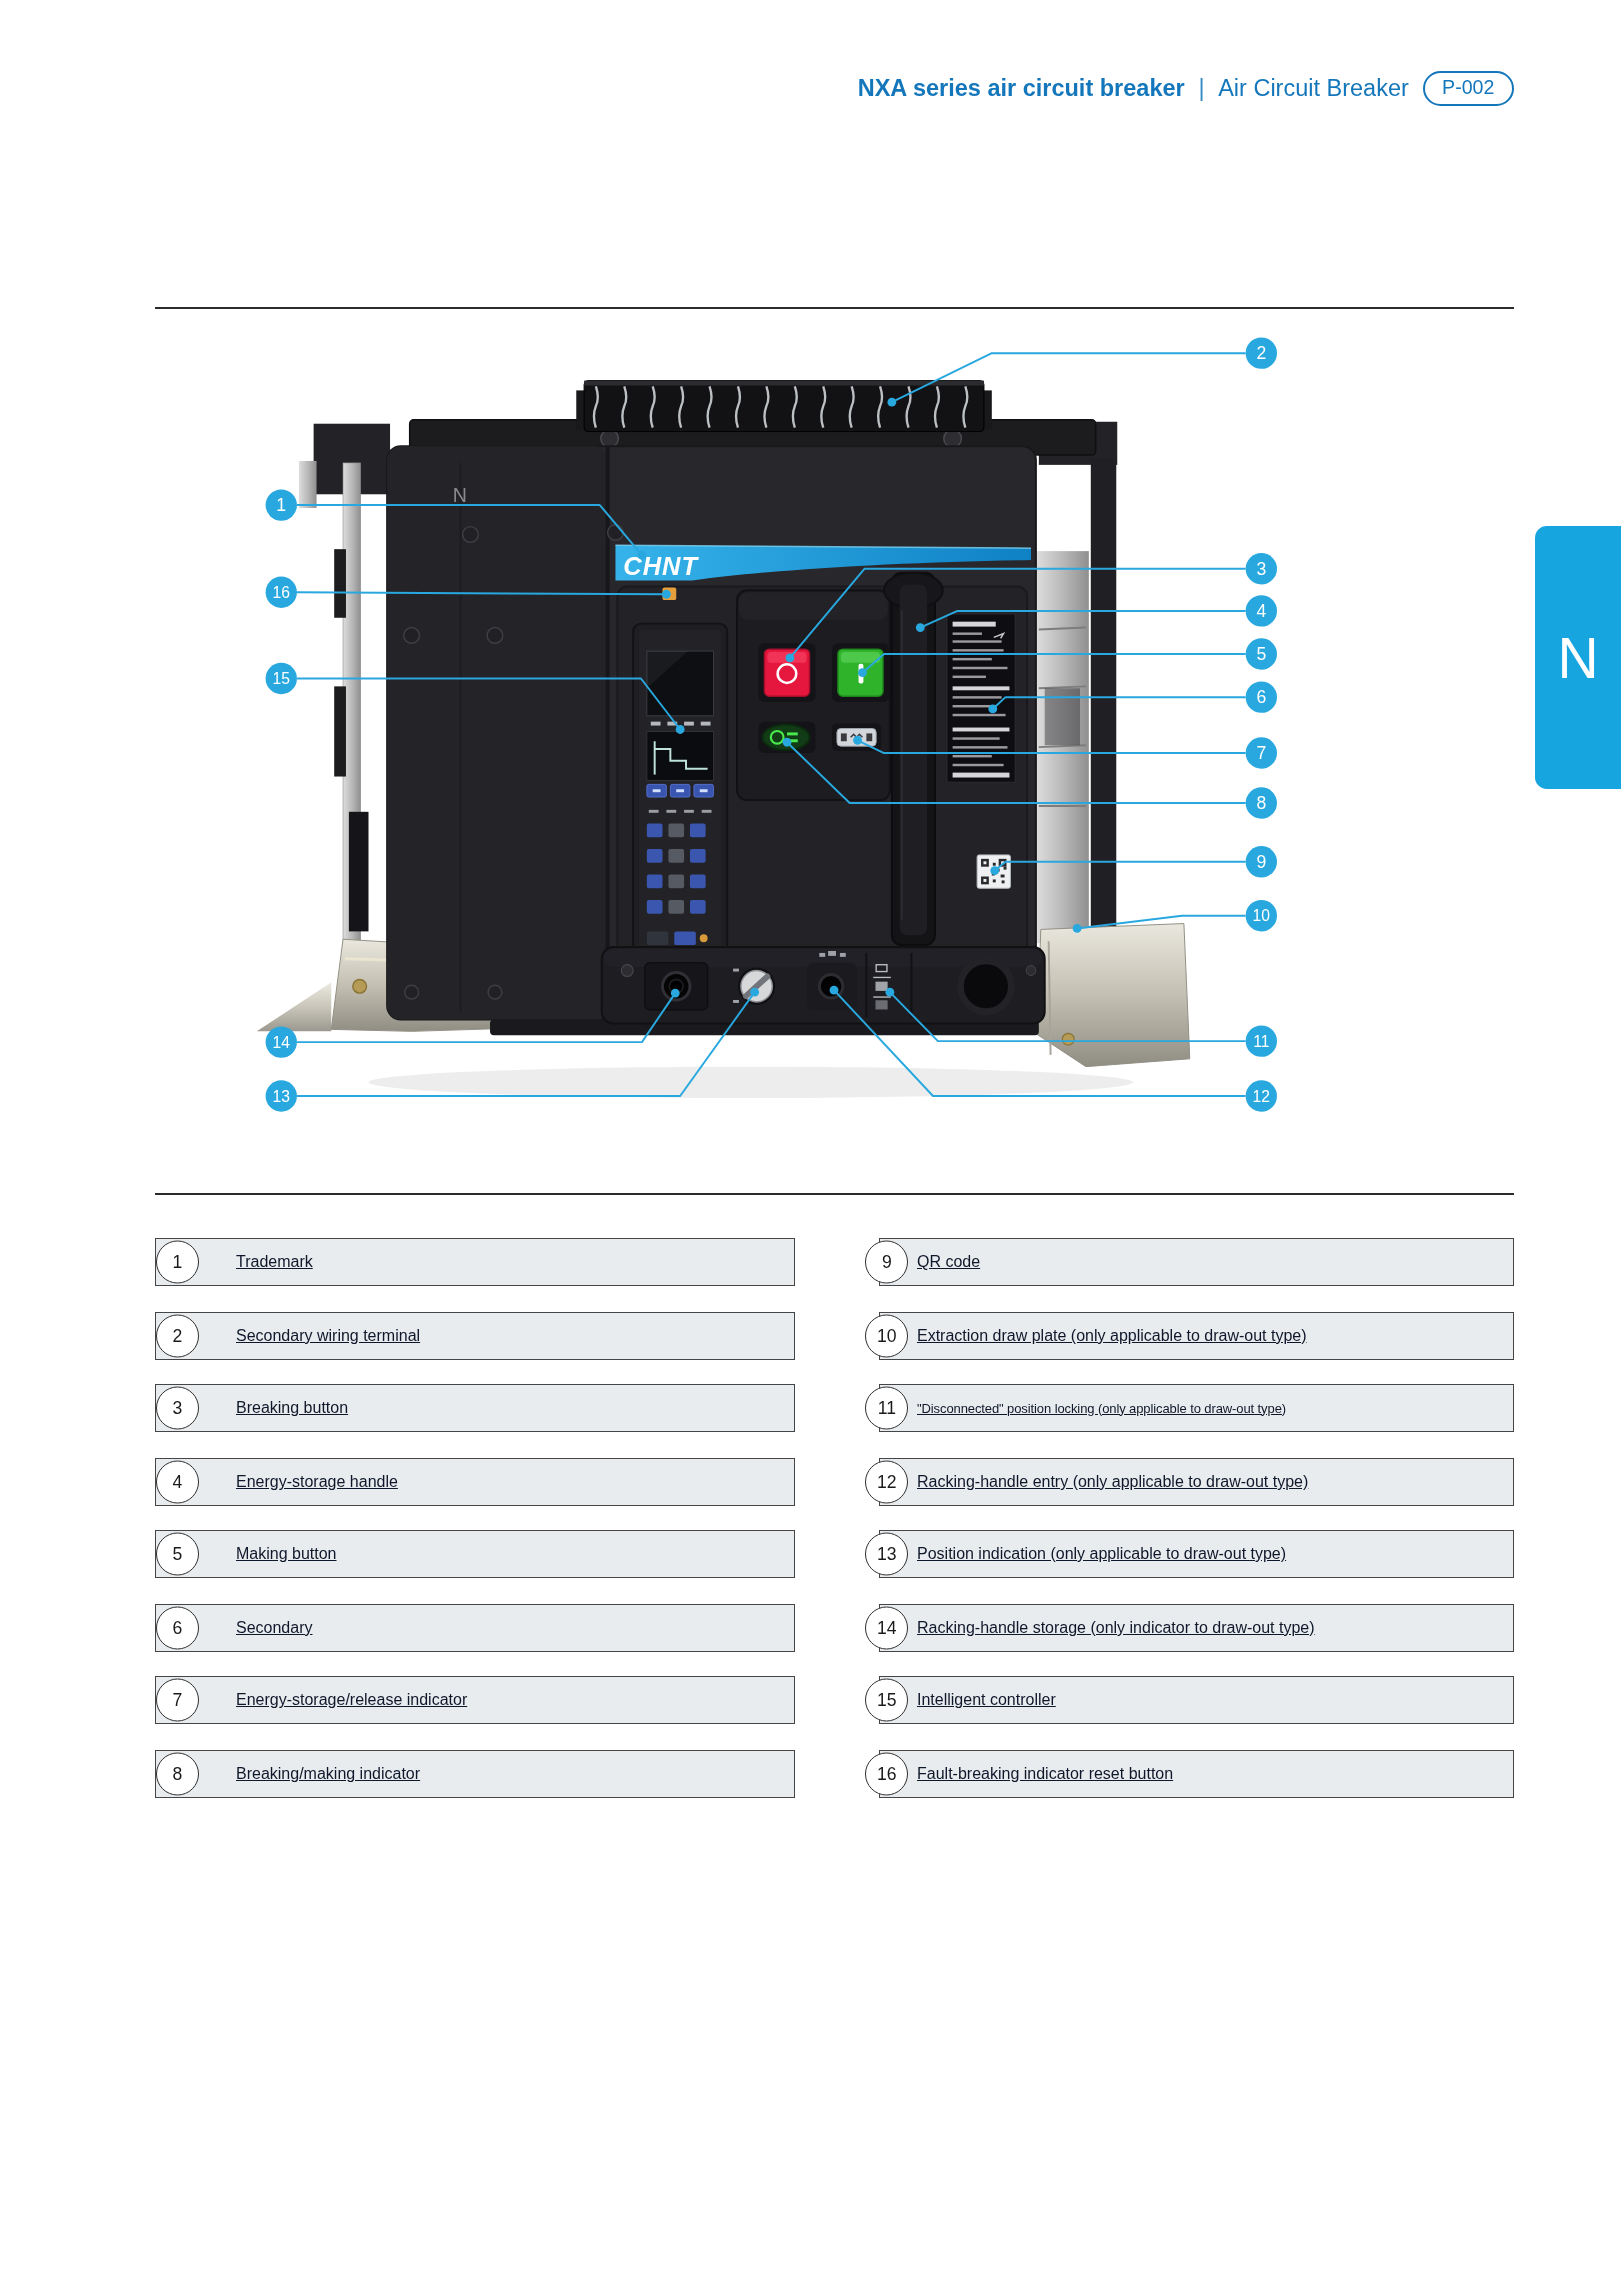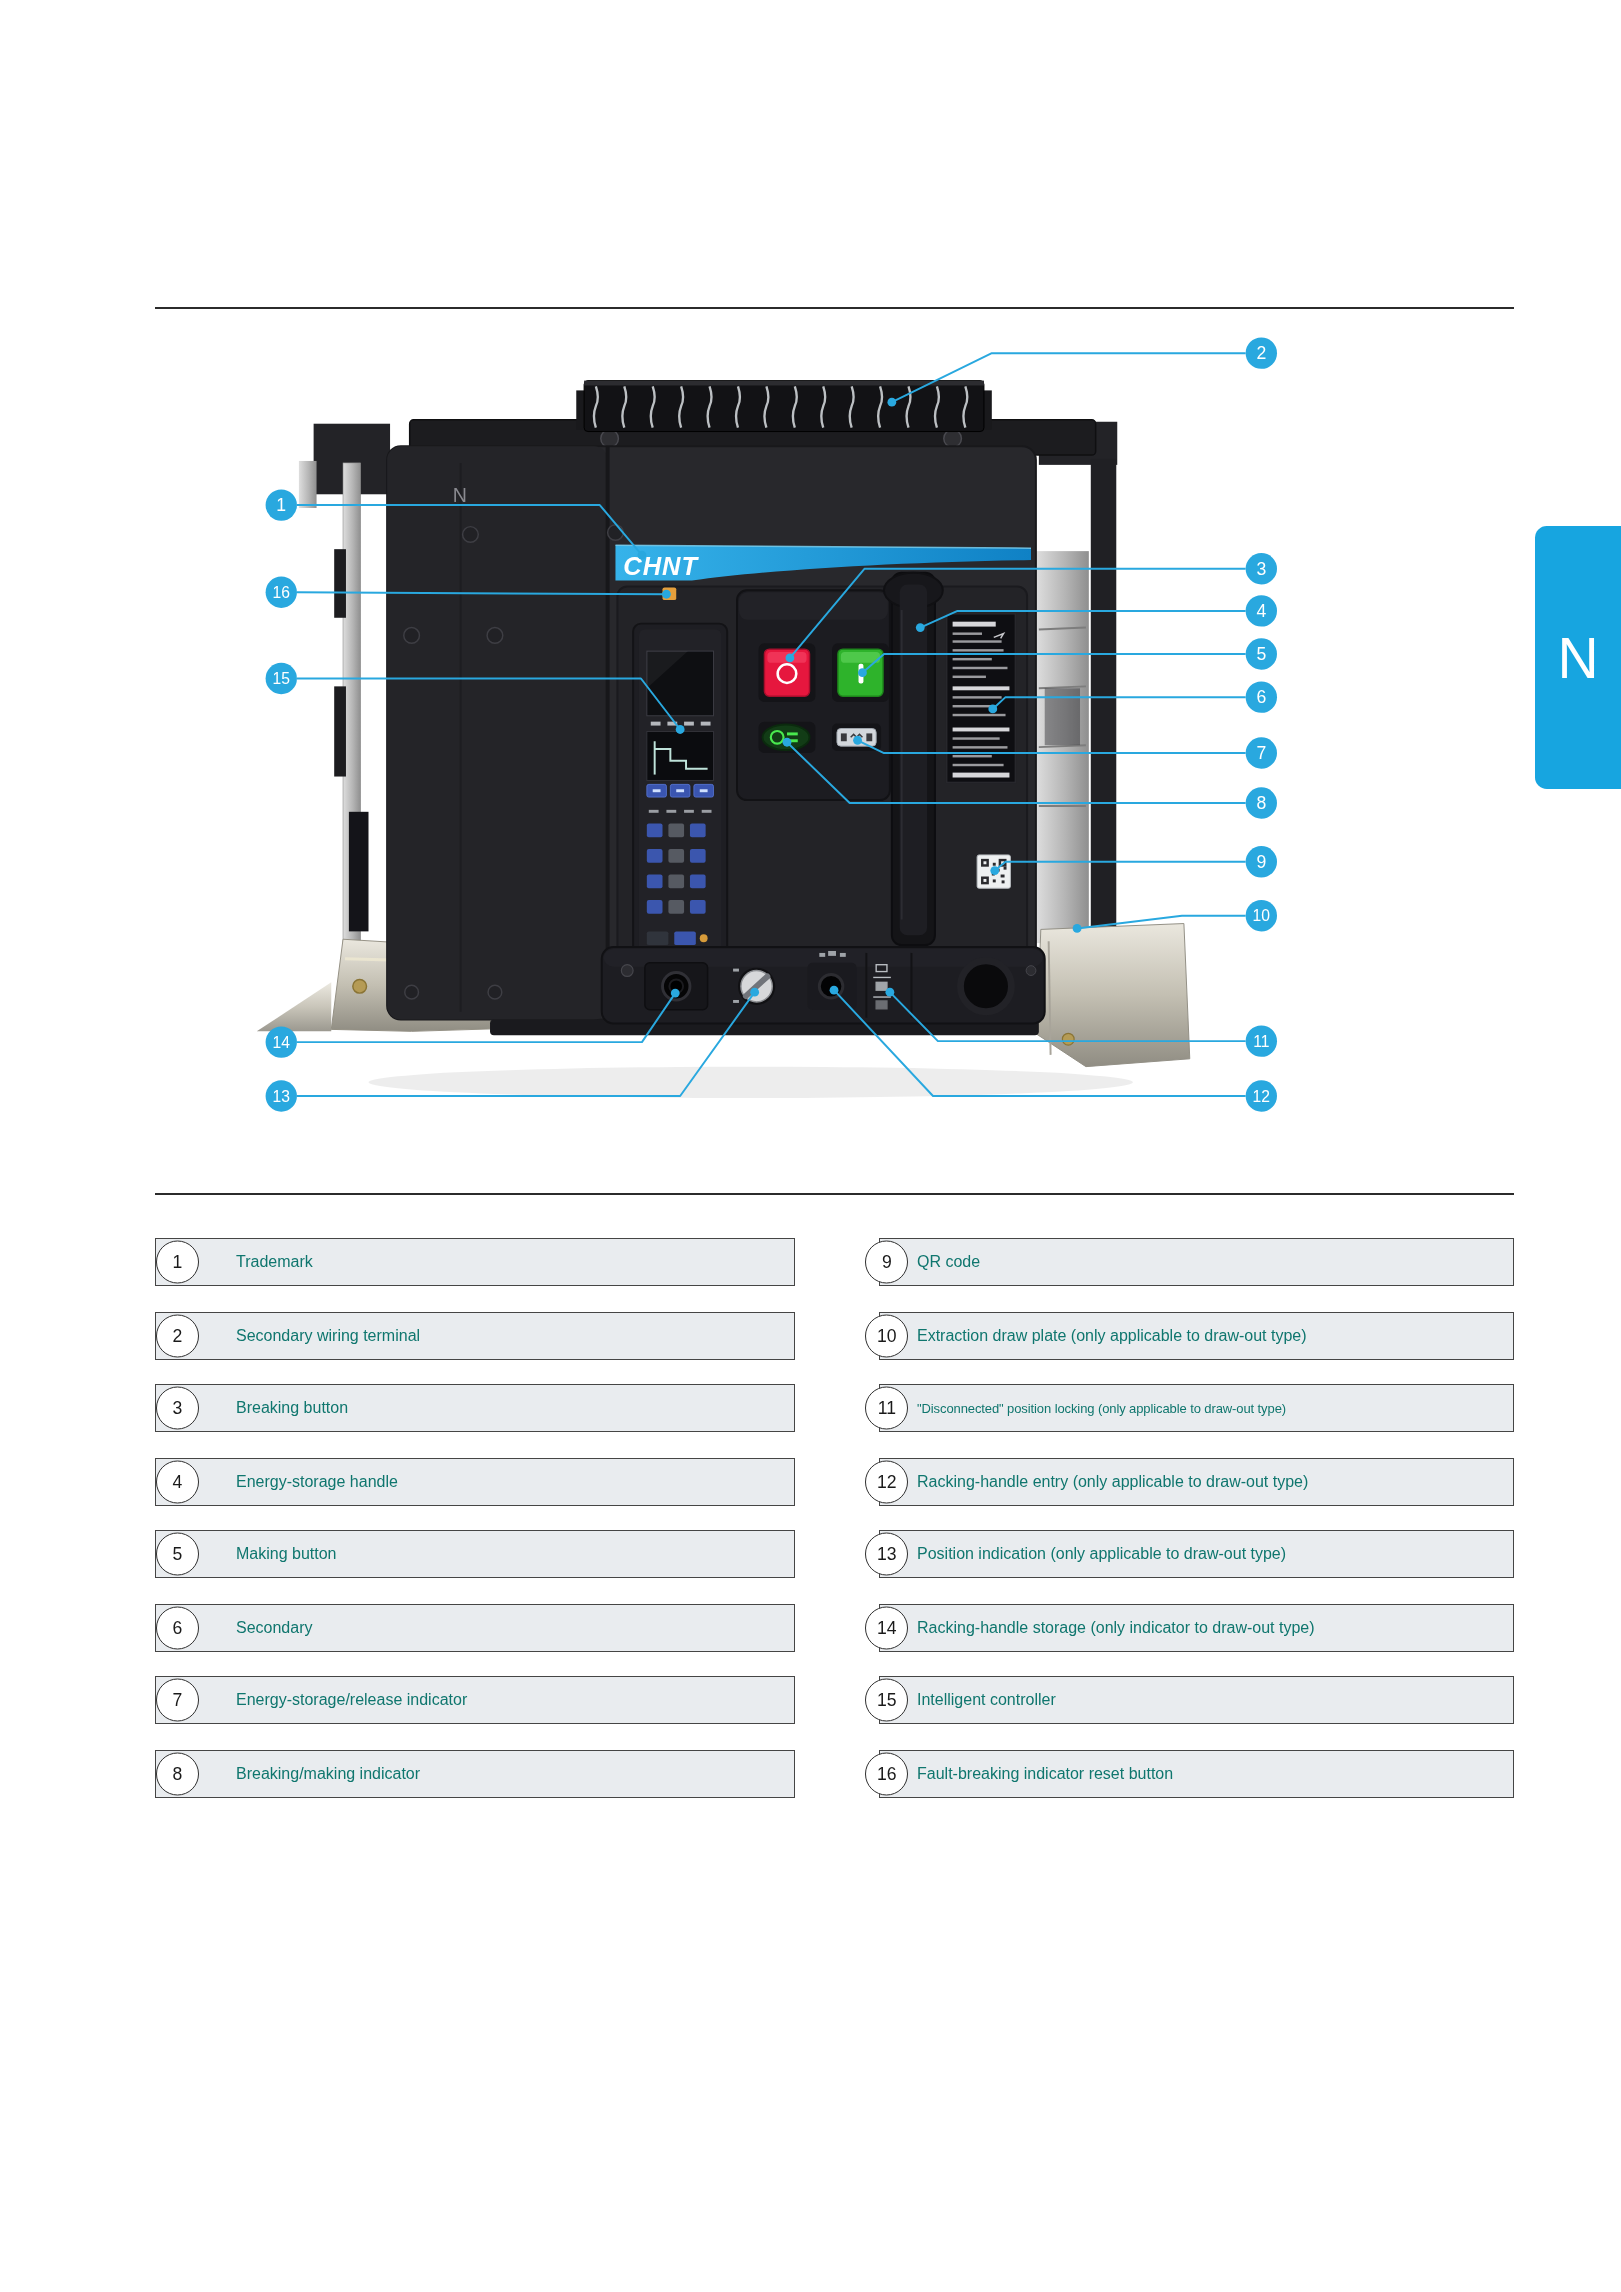--- a/index.html
+++ b/index.html
@@ -47,30 +47,36 @@
   }
   .legend-num{
     position:absolute;top:50%;transform:translateY(-50%);
     width:43px;height:43px;border-radius:50%;
     background:#ffffff;border:1.6px solid #2f2f2f;box-sizing:border-box;
     display:flex;align-items:center;justify-content:center;
     font-size:17.6px;color:#1a1a1a;
   }
   #legend-left .legend-num{left:0px;}
   #legend-right .legend-num{left:-14.7px;}
-  .legend-label{font-size:16px;color:#0f766e;white-space:nowrap;}
+  .legend-label{font-size:16px;color:#0f172a;white-space:nowrap;text-decoration:underline;}
   #legend-left .legend-label{margin-left:80px;}
   #legend-right .legend-label{margin-left:37px;}
   .legend-row.condensed .legend-label{font-size:13px;letter-spacing:-0.1px;}
 </style>
 </head>
 <body>
 
 <div id="page">
 
+  <div id="header">
+    <span class="h-bold">NXA series air circuit breaker</span>
+    <span class="h-sep">|</span>
+    <span class="h-reg">Air Circuit Breaker</span>
+    <span class="h-pill">P-002</span>
+  </div>
 
   <div class="hrule" id="hr-top"></div>
   <div class="hrule" id="hr-mid"></div>
 
   <div id="side-tab">
     <span>N</span>
   </div>
 
   <svg id="figure-svg" width="1621" height="2293" viewBox="0 0 1654 2339">
     <defs>

